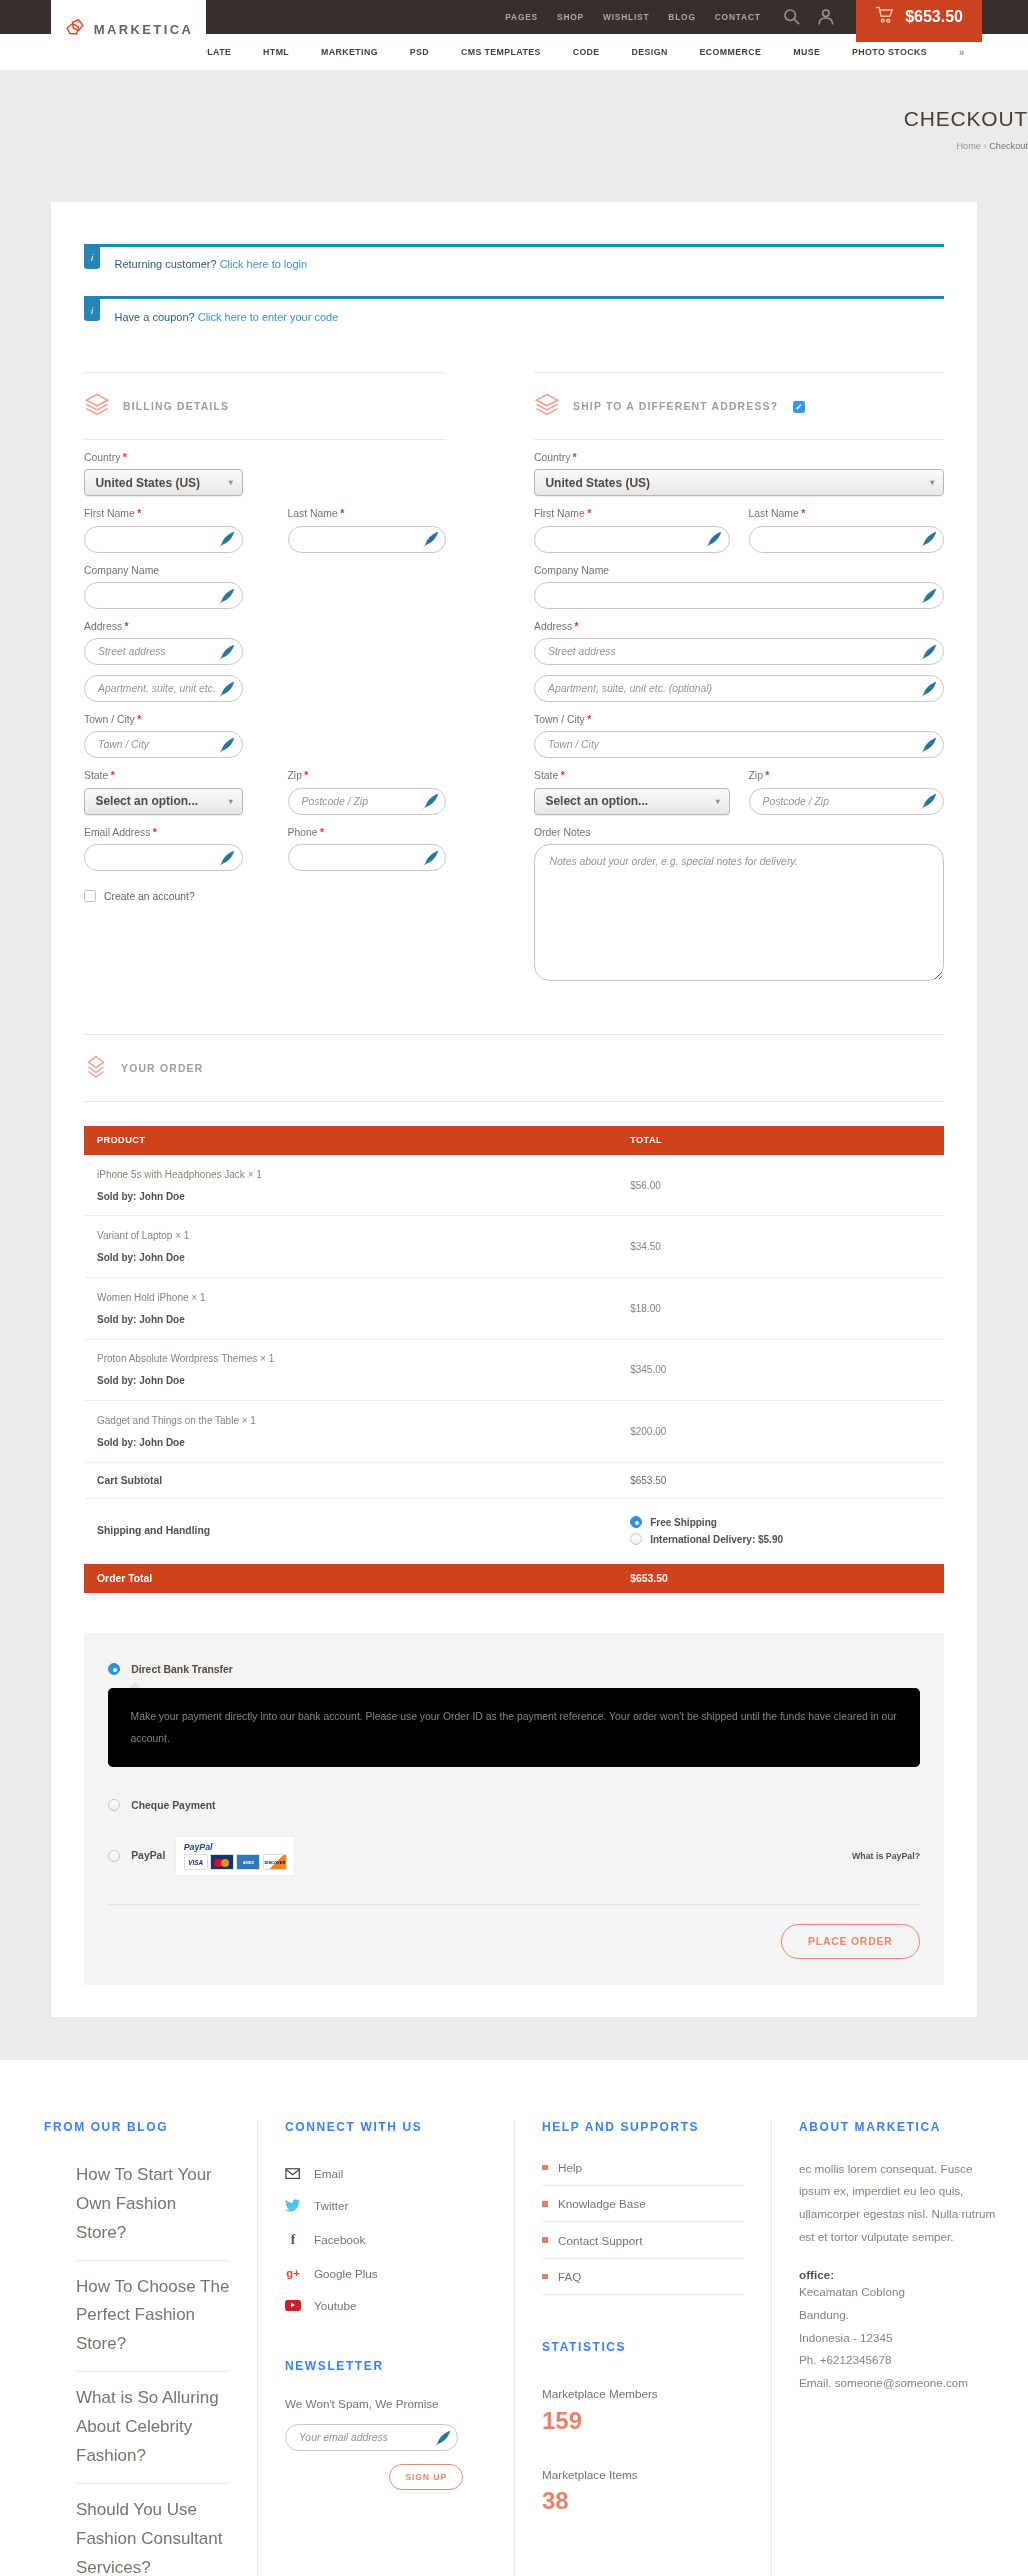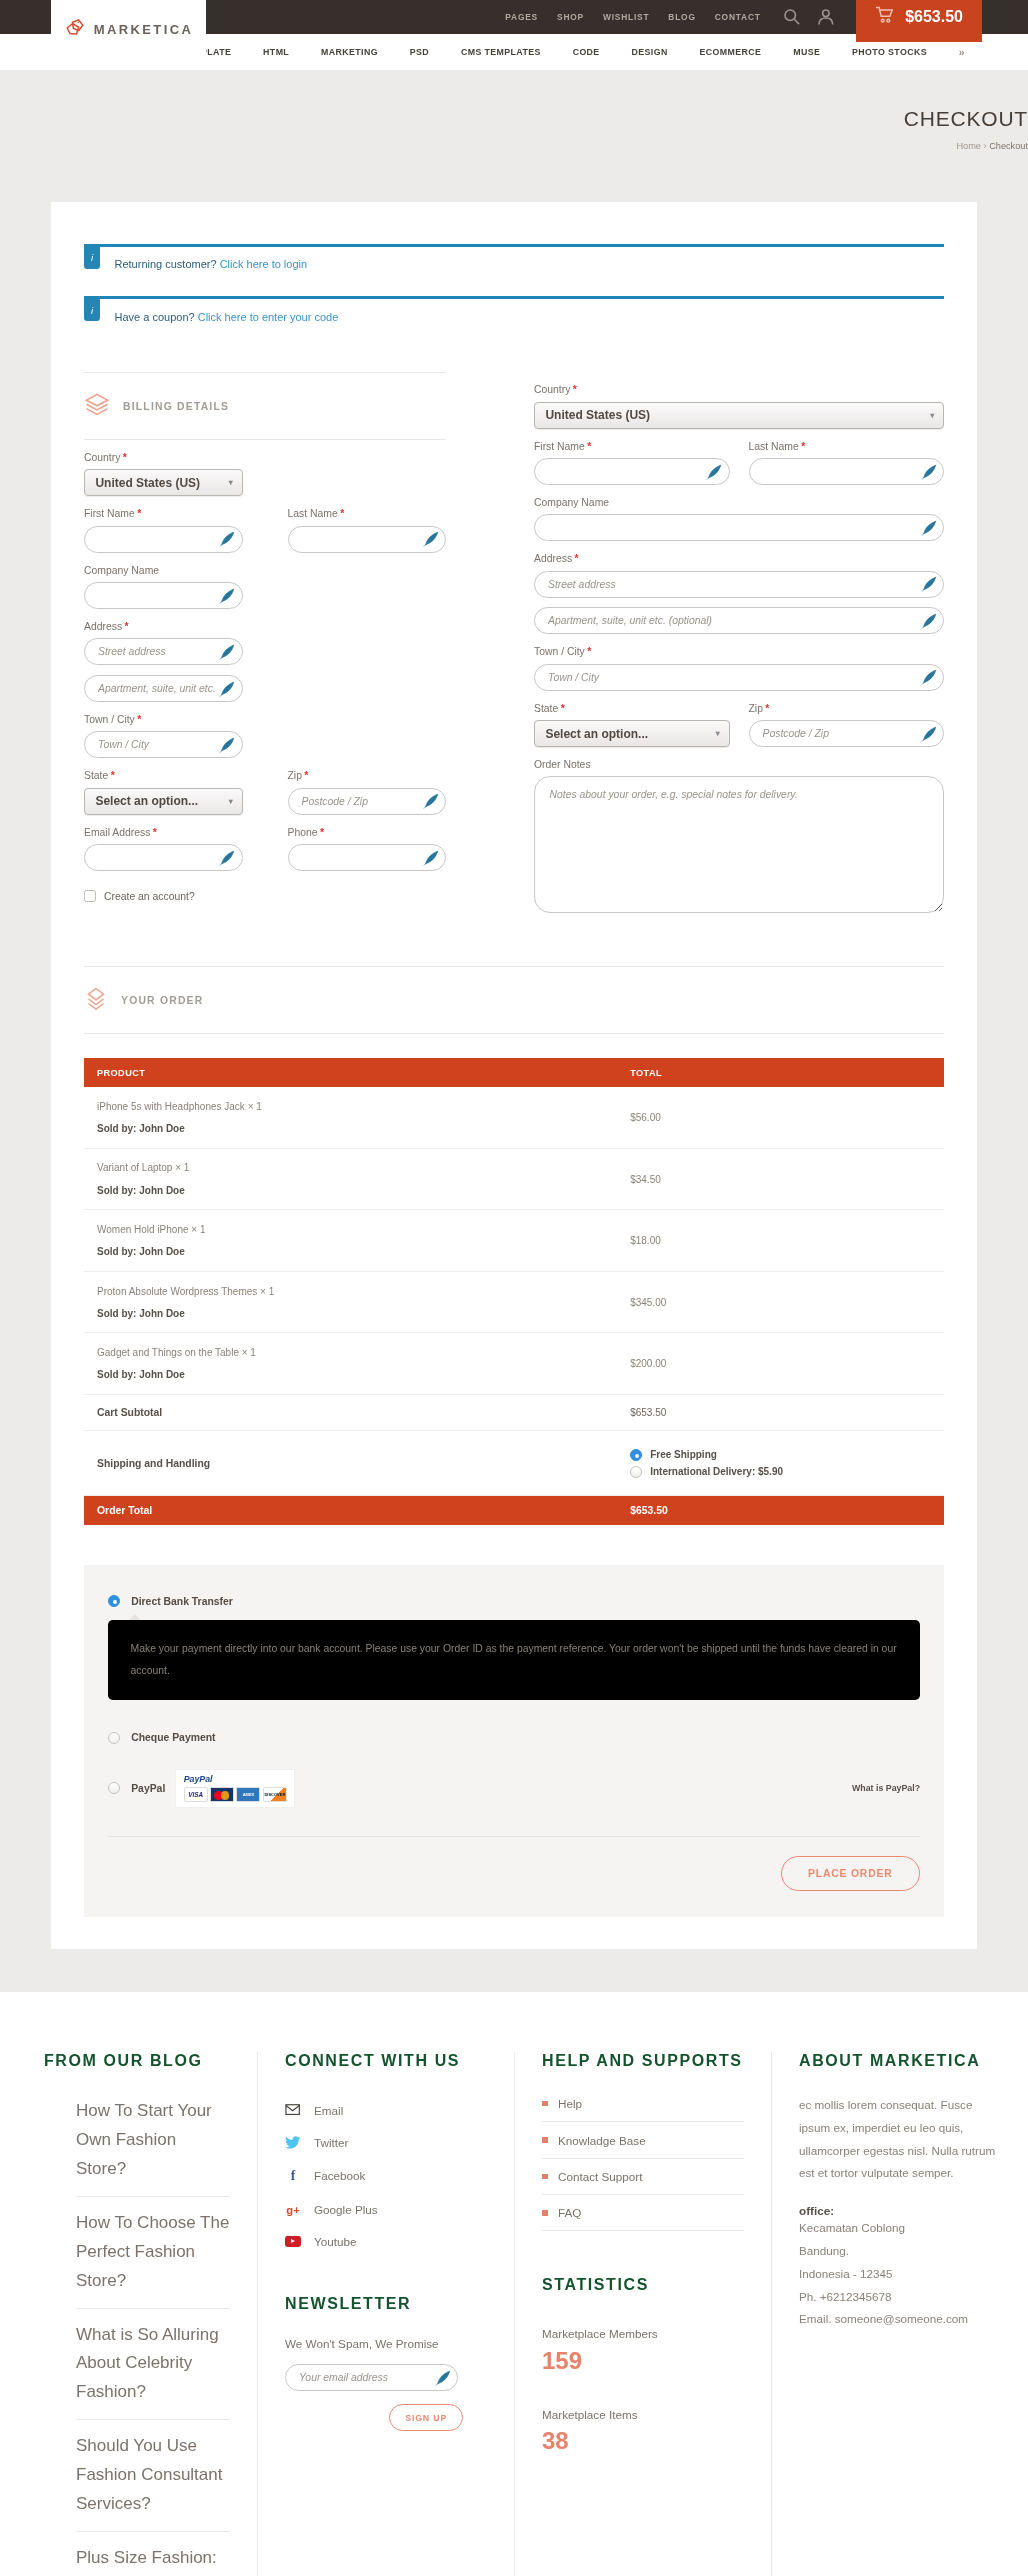--- a/index.html
+++ b/index.html
@@ -109,21 +109,21 @@
   .whatis { margin-left:auto; font-size:8.8px; font-weight:bold; color:#57504a; cursor:pointer; }
   .paydiv { border-top:0.8px solid #e5e2df; margin:29px 12px 0; }
   .placewrap { padding:19px 12px 4.8px; text-align:right; }
   .placebtn { display:inline-block; border:1.6px solid #e78a72; color:#e78a72; border-radius:19px; padding:11.2px 26.5px; font-size:10.4px; font-weight:bold; letter-spacing:0.8px; background:transparent; cursor:pointer; font-family:"Liberation Sans", sans-serif; }
 
   
   .footer { background:#fff; margin-top:43px; padding:60px 0 32px; display:flex; }
   .fcol { width:25%; padding:0 27px; }
   .fcol + .fcol { border-left:0.8px solid #eceae8; }
   .fcol:first-child { padding-left:44px; }
-  .fh { font-size:16px; font-weight:bold; letter-spacing:1.6px; color:#14532d; margin-bottom:24px; }
+  .fh { font-size:12px; font-weight:bold; letter-spacing:1.6px; color:#3b82f6; margin-bottom:24px; }
   .bloglist .bi { font-size:17px; color:#7b736b; line-height:1.7; padding:12px 0; border-bottom:0.8px solid #eceae8; cursor:pointer;margin-left:32px; }
   .bloglist .bi:first-child { padding-top:3.2px; }
   .soc { display:flex; align-items:center; gap:13px; padding:9.6px 0; cursor:pointer; }
   .soc .sl { font-size:11.7px; color:#7b736b; }
   .soc .ic { width:16px; display:flex; justify-content:center; }
   .fb-f { color:#3b5998; font-weight:bold; font-size:13.7px; font-family:"Liberation Serif", serif; }
   .gp { color:#d6492f; font-weight:bold; font-size:11.2px; }
   .yt { width:15.3px; height:11.2px; background:#cc2027; border-radius:2.4px; position:relative; }
   .yt:after { content:""; position:absolute; left:5.6px; top:3.2px; border-left:4.8px solid #fff; border-top:2.4px solid transparent; border-bottom:2.4px solid transparent; }
   .nl { margin-top:37px; }
@@ -327,20 +327,31 @@
         </div>
       </div>
 
       <div class="chkrow">
         <span class="box"></span>
         <span class="lbl">Create an account?</span>
       </div>
     </div>
 
     <div class="col-r">
+      <div class="sec-head">
+        <span>
+          <svg width="26" height="26" viewBox="0 0 32 32" fill="none" stroke="#eba18d" stroke-width="2">
+              <path d="M16 3 L29 10 L16 17 L3 10 Z"></path>
+              <path d="M3 15 L16 22 L29 15"></path>
+              <path d="M3 20.5 L16 27.5 L29 20.5"></path>
+            </svg>
+        </span>
+        <span class="ttl">SHIP TO A DIFFERENT ADDRESS?</span>
+        <span class="bluechk"></span>
+      </div>
 
       <div class="flabel"><span>Country</span><span class="req">*</span></div>
       <div class="sel">United States (US)</div>
 
       <div class="frow">
         <div class="fcell">
           <div class="flabel"><span>First Name</span><span class="req">*</span></div>
           <div class="inp"><input class="fld" style="">
             <span class="pen"><svg width="16" height="16" viewBox="0 0 20 20">
                   <path d="M18.5 1.5 C13 3.2 7.8 7.5 5.2 12.2 L3 17.5 L8.6 14.8 C13.2 12 16.8 7 18.5 1.5 Z M3 17.5 L1 19.5" fill="#27759a" stroke="#27759a" stroke-width="0.8"></path>

